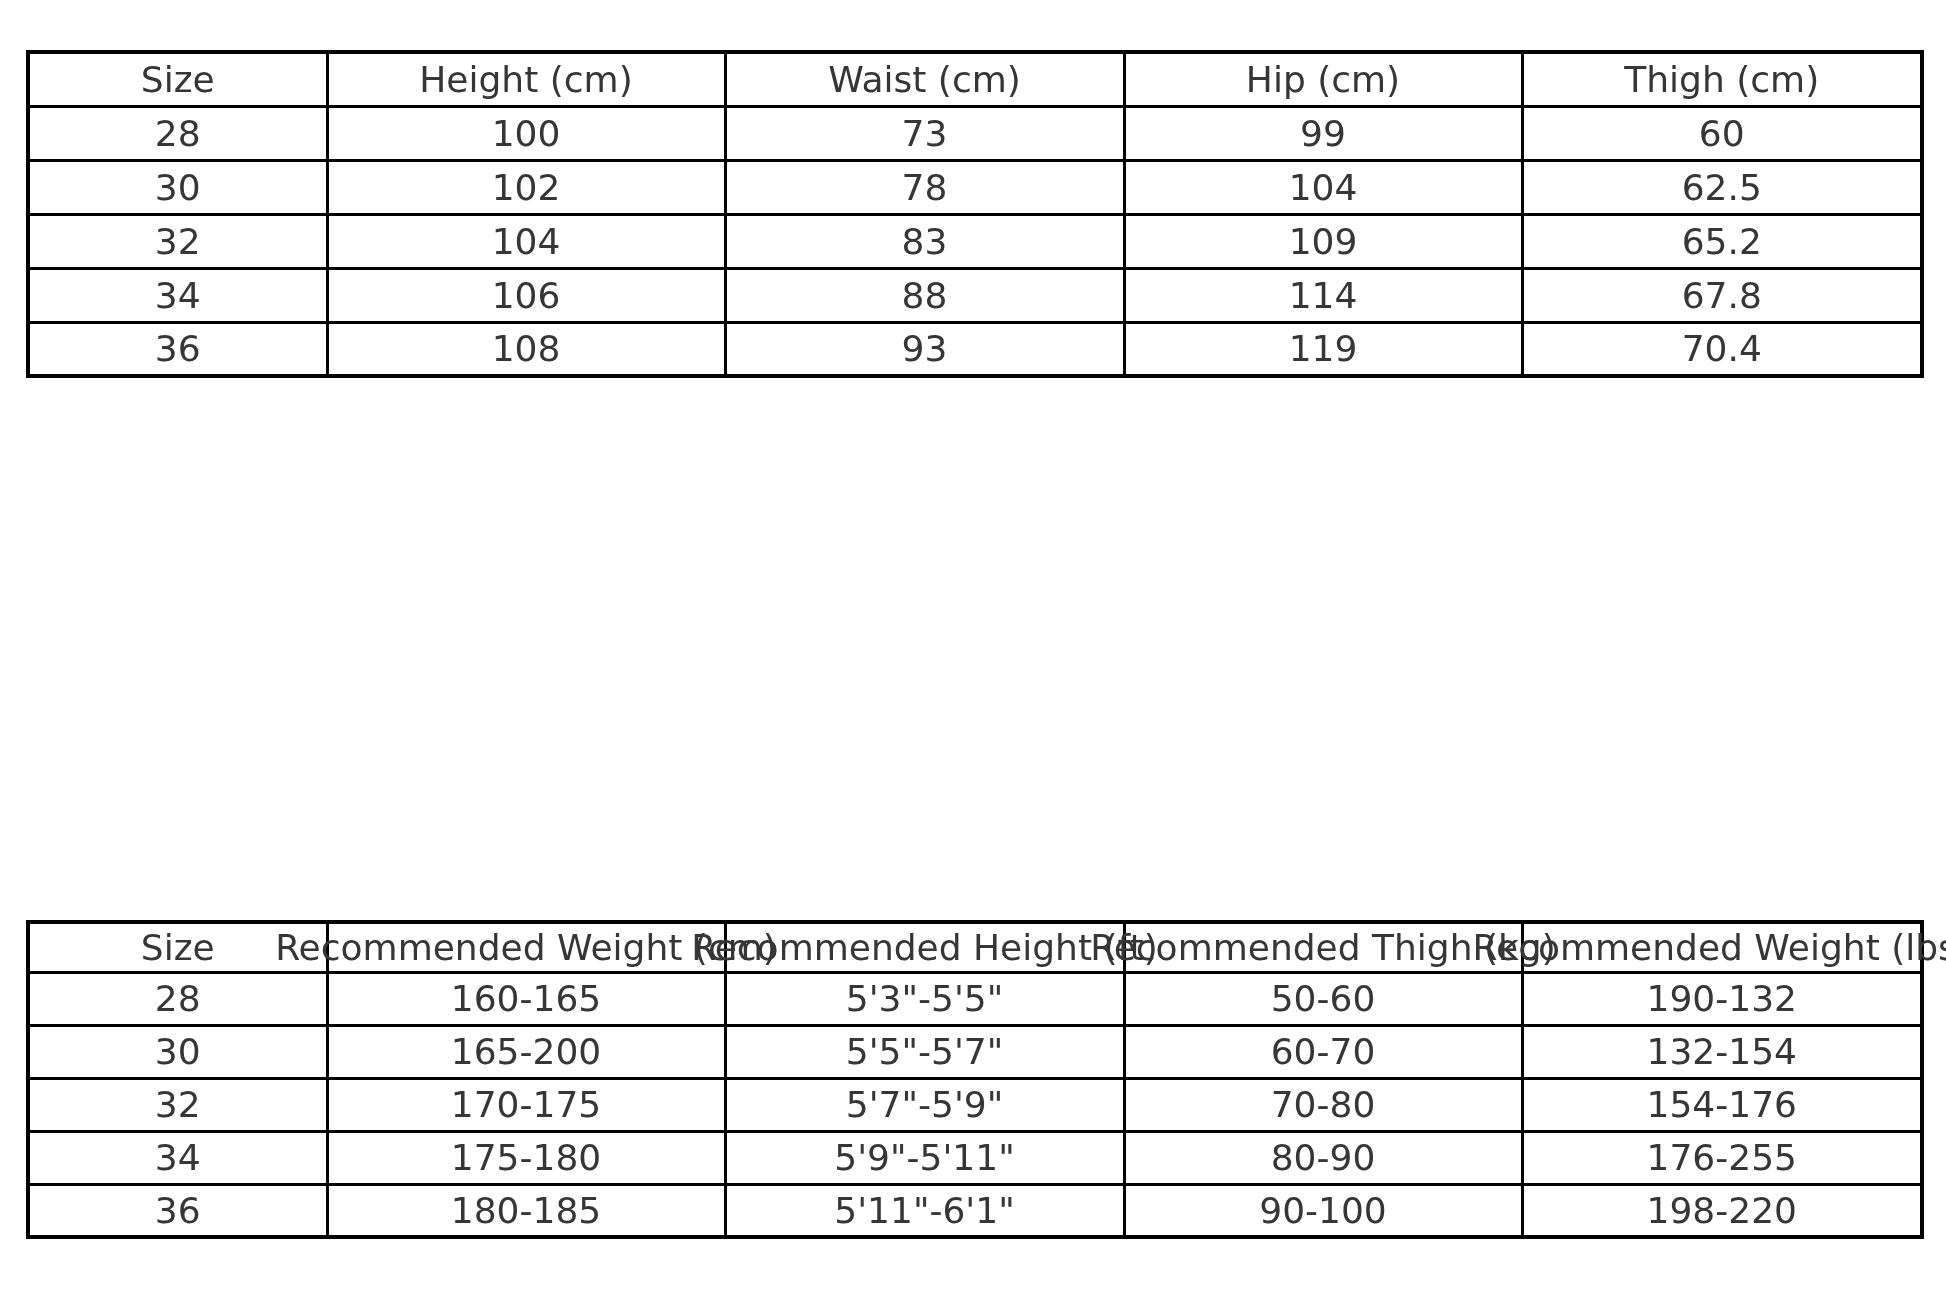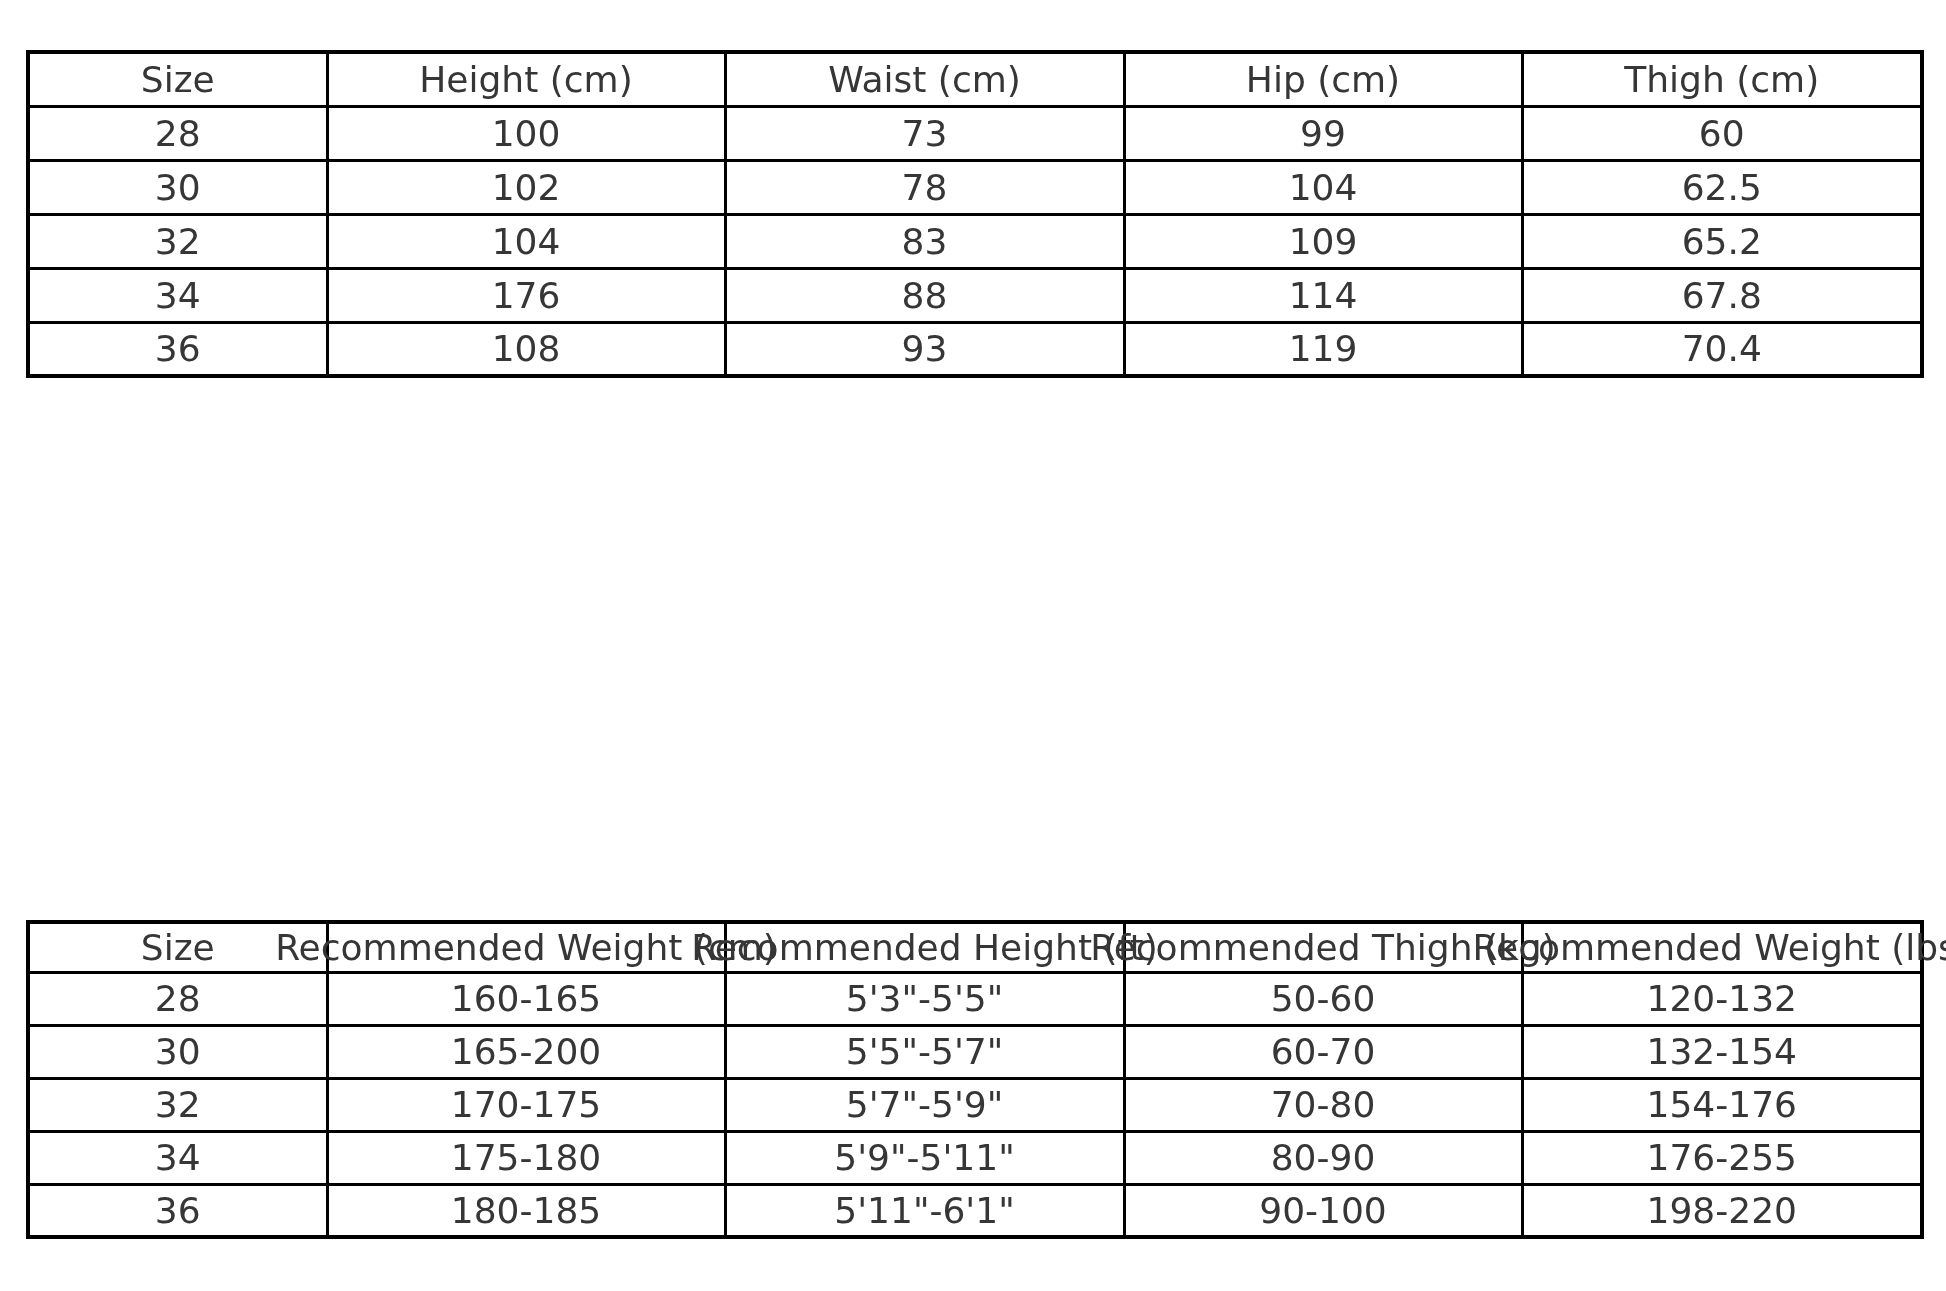--- a/index.html
+++ b/index.html
@@ -108,21 +108,21 @@
         </tr>
         <tr>
           <td>32</td>
           <td>104</td>
           <td>83</td>
           <td>109</td>
           <td>65.2</td>
         </tr>
         <tr>
           <td>34</td>
-          <td>176</td>
+          <td>106</td>
           <td>88</td>
           <td>114</td>
           <td>67.8</td>
         </tr>
         <tr>
           <td>36</td>
           <td>108</td>
           <td>93</td>
           <td>119</td>
           <td>70.4</td>
@@ -156,21 +156,21 @@
             <span class="hdr">Recommended Weight (lbs)</span>
           </th>
         </tr>
     </thead>
     <tbody>
         <tr>
           <td>28</td>
           <td>160-165</td>
           <td>5'3"-5'5"</td>
           <td>50-60</td>
-          <td>120-132</td>
+          <td>190-132</td>
         </tr>
         <tr>
           <td>30</td>
           <td>165-200</td>
           <td>5'5"-5'7"</td>
           <td>60-70</td>
           <td>132-154</td>
         </tr>
         <tr>
           <td>32</td>

